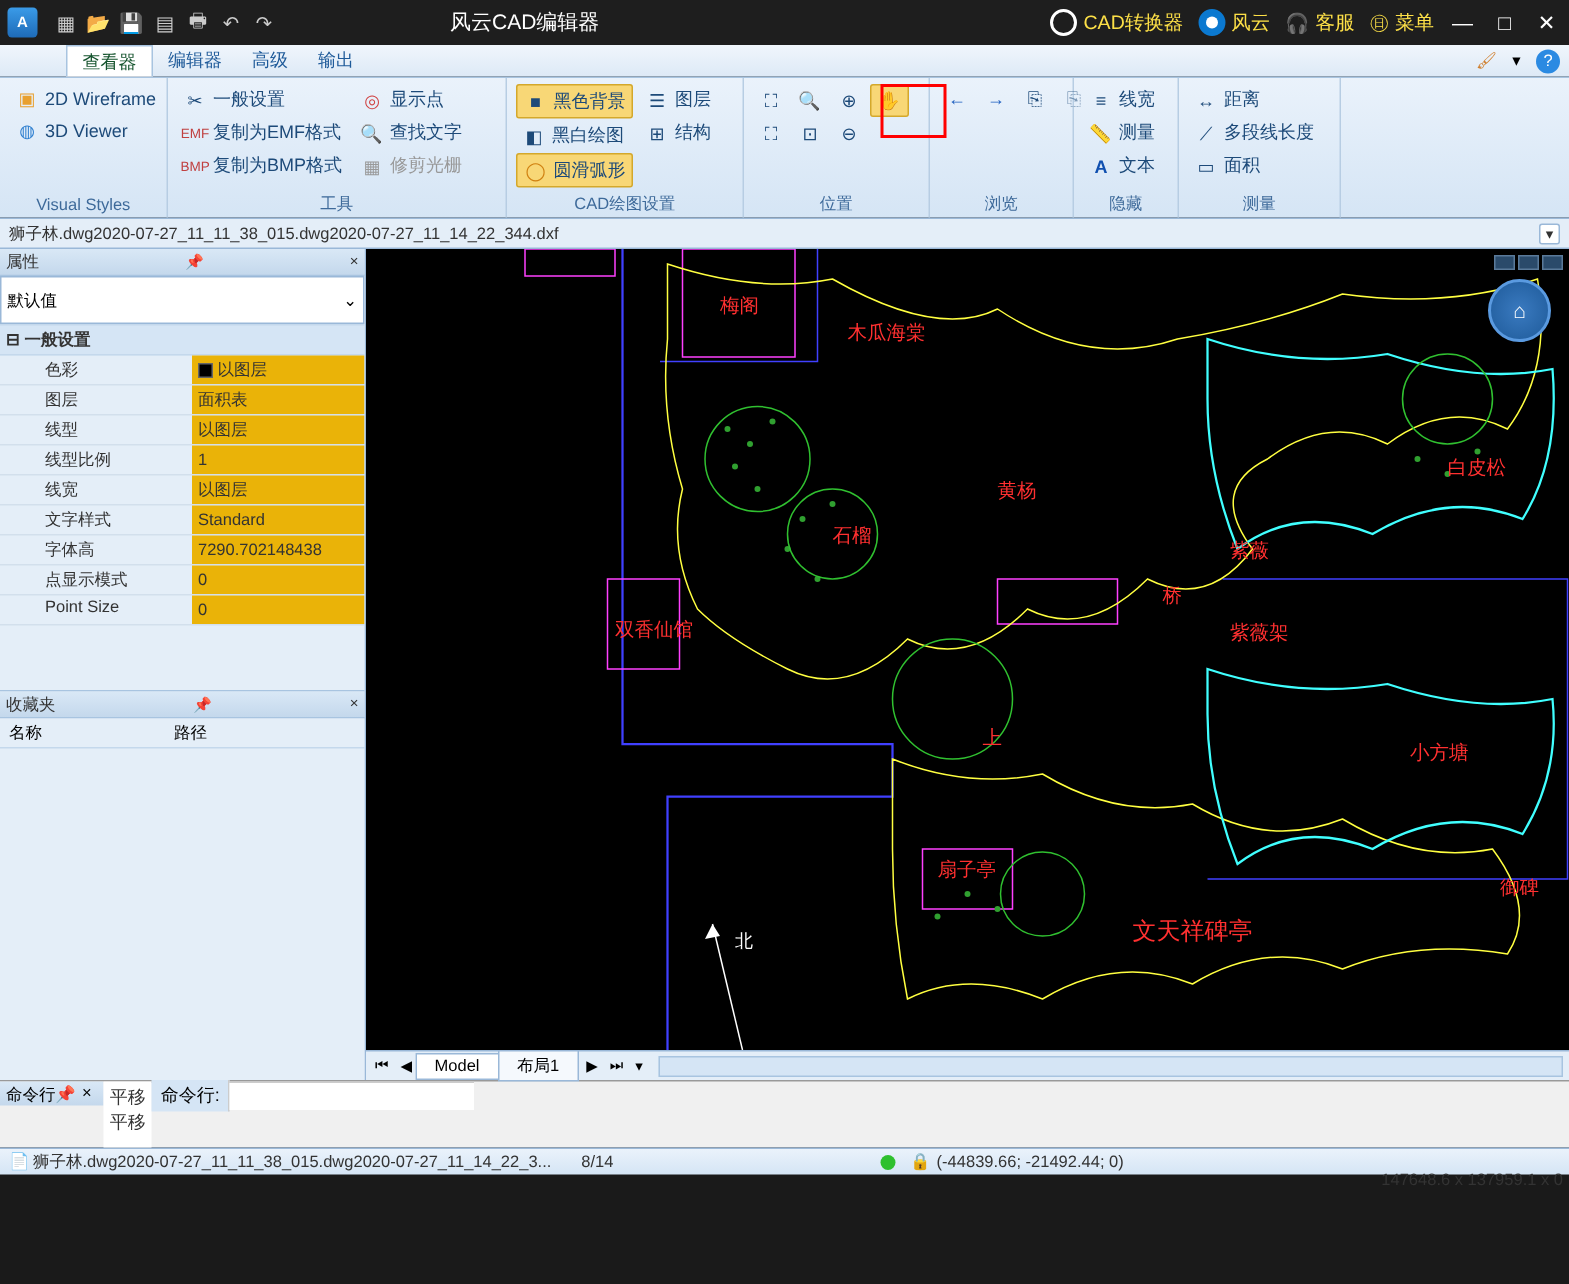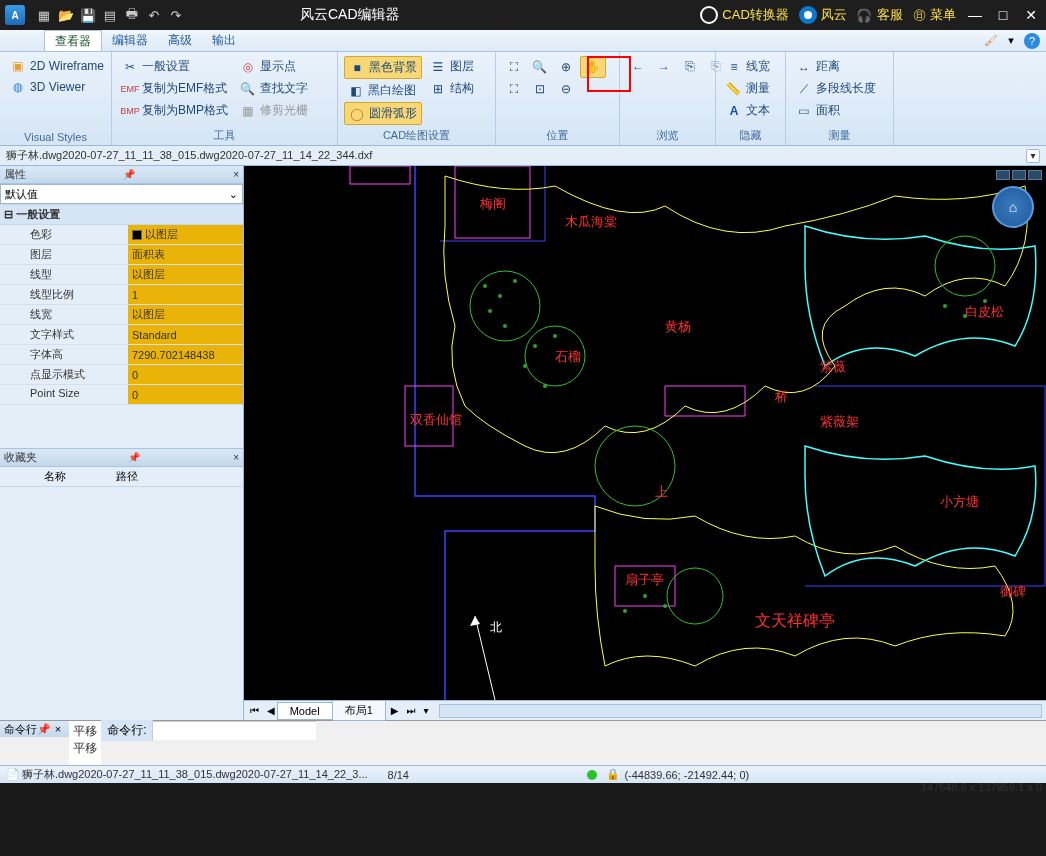--- a/index.html
+++ b/index.html
@@ -35,31 +35,31 @@
 .ricon { width:16px;height:16px;display:inline-flex;align-items:center;justify-content:center;font-size:12px; }
 .redbox { position:absolute; border:2px solid #ff0000; pointer-events:none; }
 
 .doctab { height: 20px; background:#e4eef8;border-bottom:1px solid #9ab8d8;display:flex;align-items:center;font-size:11px;color:#333;padding:0 6px;position:relative; }
 .doctab .closex { margin-left:auto;width:14px;height:14px;display:inline-flex;align-items:center;justify-content:center;cursor:pointer;font-size:10px;border:1px solid #9ab8d8;background:#fff;border-radius:2px; }
 
 .main { display:flex; height: 554px; }
 .leftpanel { width:244px;background:#e4eef8;display:flex;flex-direction:column;border-right:1px solid #9ab8d8; }
 .panelhead { height:18px;background:linear-gradient(#d9e8f6,#c4d8ec);font-size:11px;color:#333;padding:1px 4px;display:flex;align-items:center;border-bottom:1px solid #a8c4e0; }
 .panelhead .pin { margin-left:auto;font-size:10px;cursor:pointer; }
-.combo { height:20px;background:#fff;border:1px solid #9ab8d8;margin:0;display:flex;align-items:center;padding:0 4px;font-size:11px;justify-content:space-between; }
+.combo { height:32px;background:#fff;border:1px solid #9ab8d8;margin:0;display:flex;align-items:center;padding:0 4px;font-size:11px;justify-content:space-between; }
 .propgrid { flex:0 0 auto;background:#e4eef8;font-size:11px;color:#333;height:245px;overflow:hidden;border-bottom:1px solid #a8c4e0; }
 .propgrid .phead { background:#d5e5f5;padding:2px 4px;border:1px solid #c4d8ec;border-left:none;border-right:none;font-weight:bold; }
 .proprow { display:flex;height:20px;border-bottom:1px solid #d2dfec; }
 .proprow .pk { width:128px;padding:2px 6px 2px 30px;color:#333; }
 .proprow .pv { flex:1;padding:2px 4px;background:#eab308;color:#333;display:flex;align-items:center;gap:3px; }
 .colorbox { width:10px;height:10px;background:#000;border:1px solid #666;display:inline-block; }
 
 .favpanel { flex:1;background:#e4eef8;display:flex;flex-direction:column; }
 .favhead { display:flex;font-size:11px;padding:2px 0;border-bottom:1px solid #c4d8ec; }
-.favhead span { padding:0 6px;text-align:center; }
+.favhead span { padding:0 6px; }
 
 .canvas { flex:1;background:#000;position:relative;overflow:hidden; }
 .canvas .wctrl { position:absolute;top:4px;right:4px;display:flex;gap:2px; }
 .canvas .wctrl span { width:14px;height:10px;background:#2a4a6a;border:1px solid #5a7a9a;display:inline-block;cursor:pointer; }
 .canvas .compass { position:absolute;top:20px;right:12px;width:42px;height:42px;border-radius:50%;background:radial-gradient(#3a7ac0,#1e5a99);border:2px solid #5a9ae0;display:flex;align-items:center;justify-content:center;color:#fff;font-size:14px; }
 .canvas svg { width:100%;height:100%; }
 
 .modeltabs { height:20px;background:#e4eef8;border-top:1px solid #9ab8d8;display:flex;align-items:center;font-size:11px;padding-right:4px; }
 .modeltabs .mtab { padding:2px 12px;border:1px solid #9ab8d8;background:#f5f9fd;cursor:pointer;margin-right:-1px; }
 .modeltabs .mtab.active { background:#fff; }

